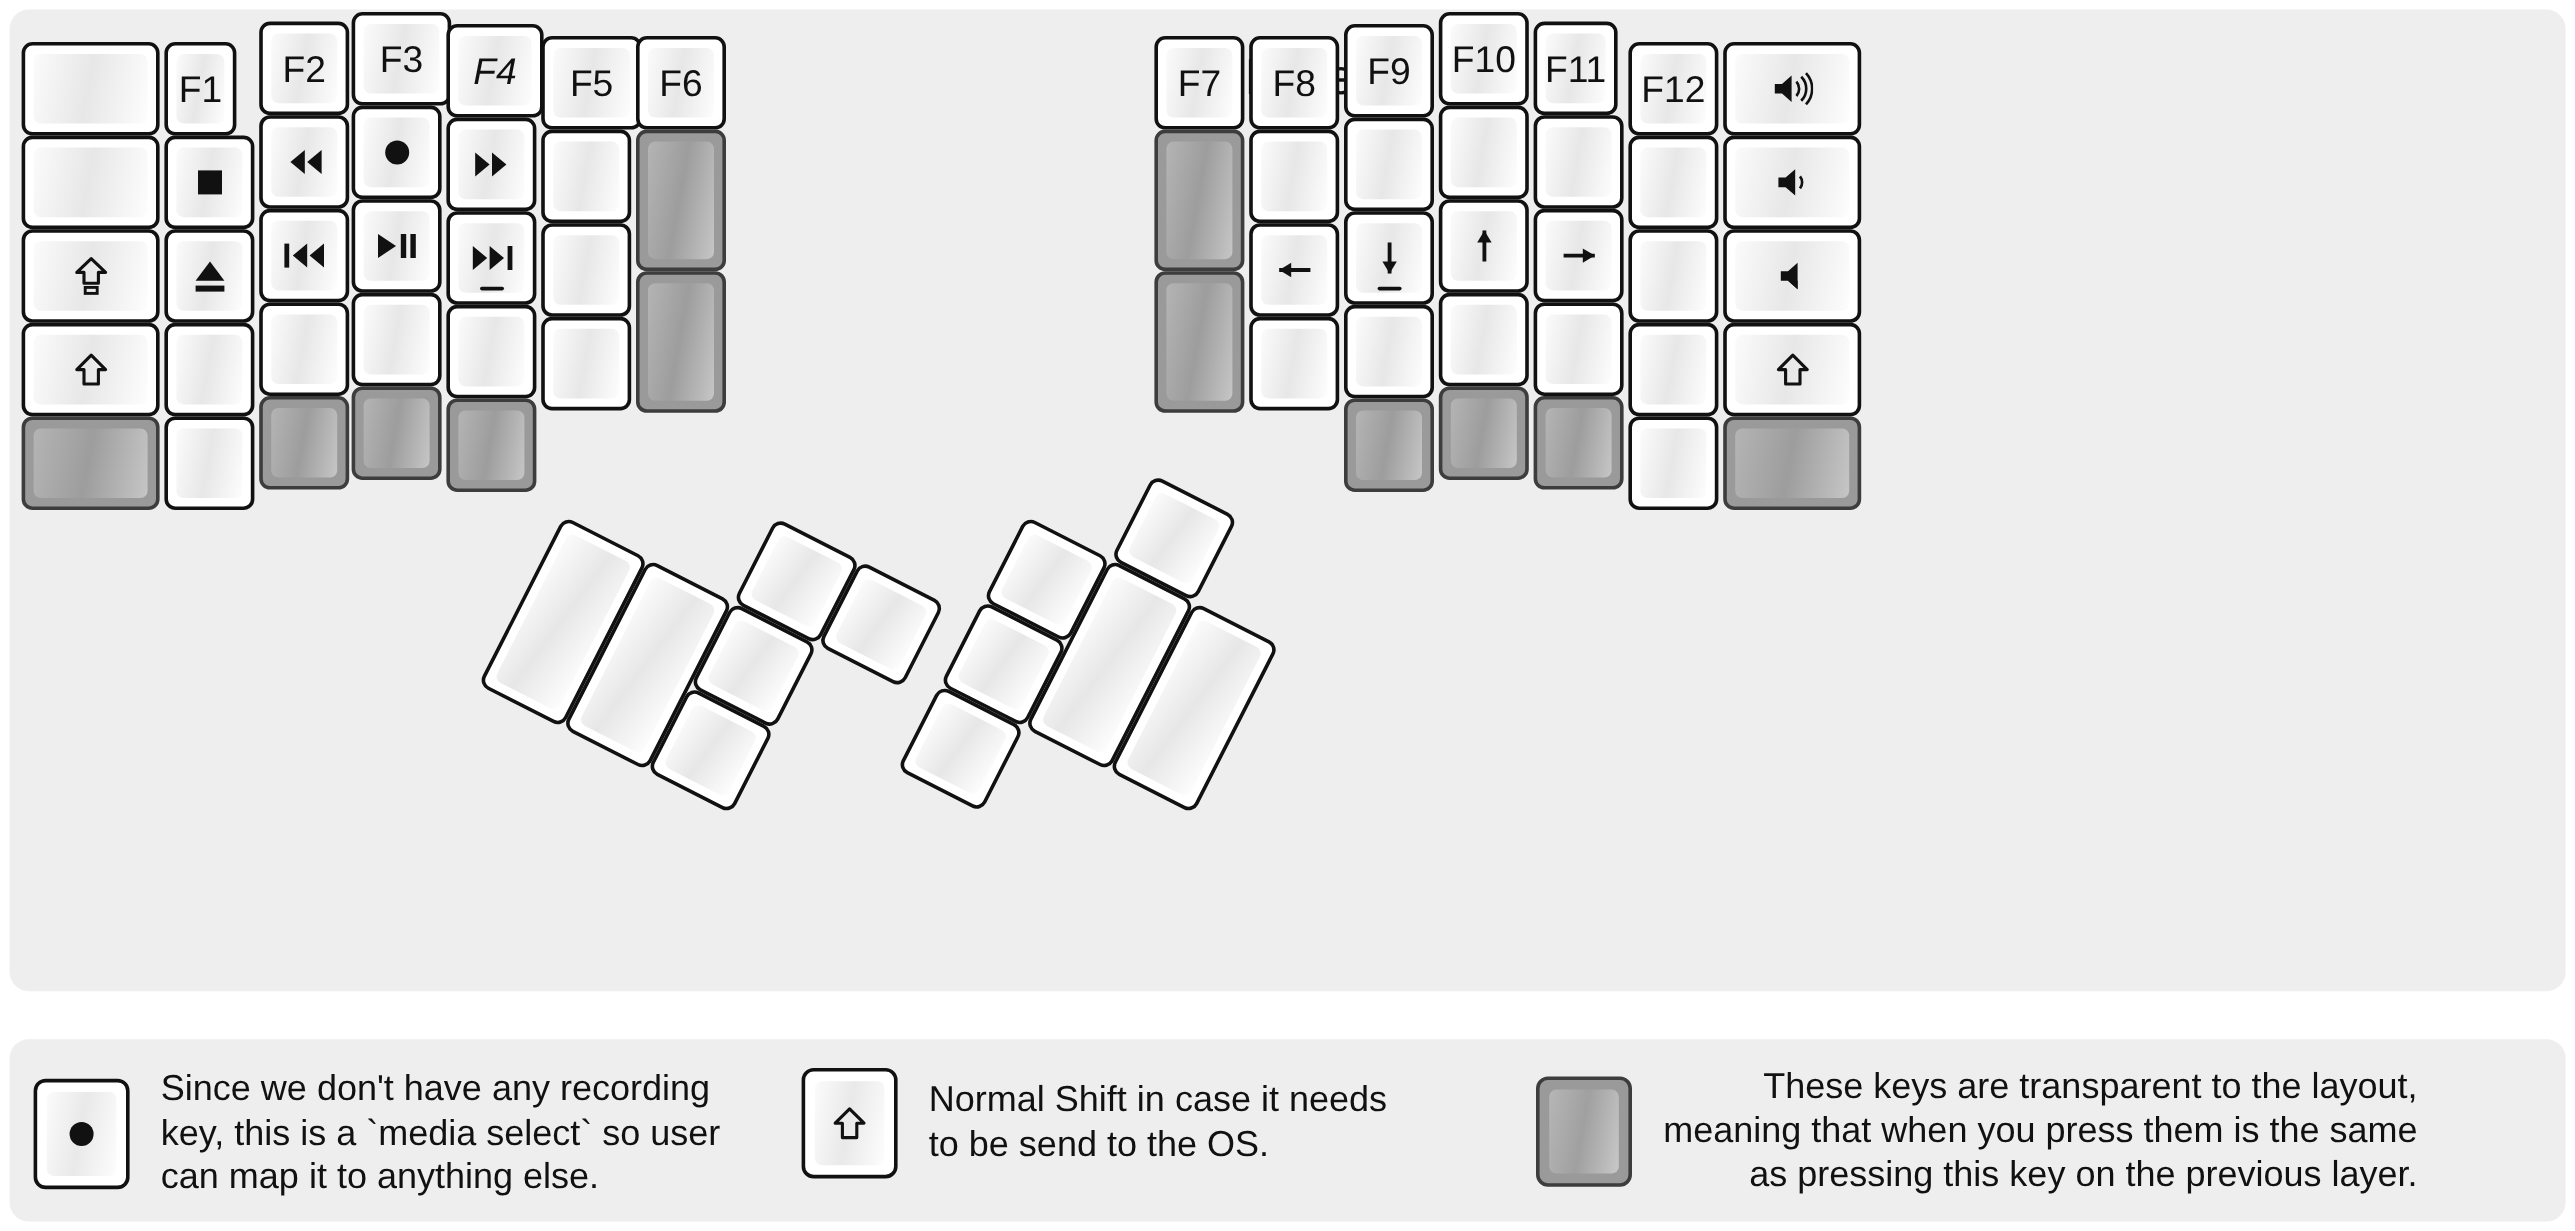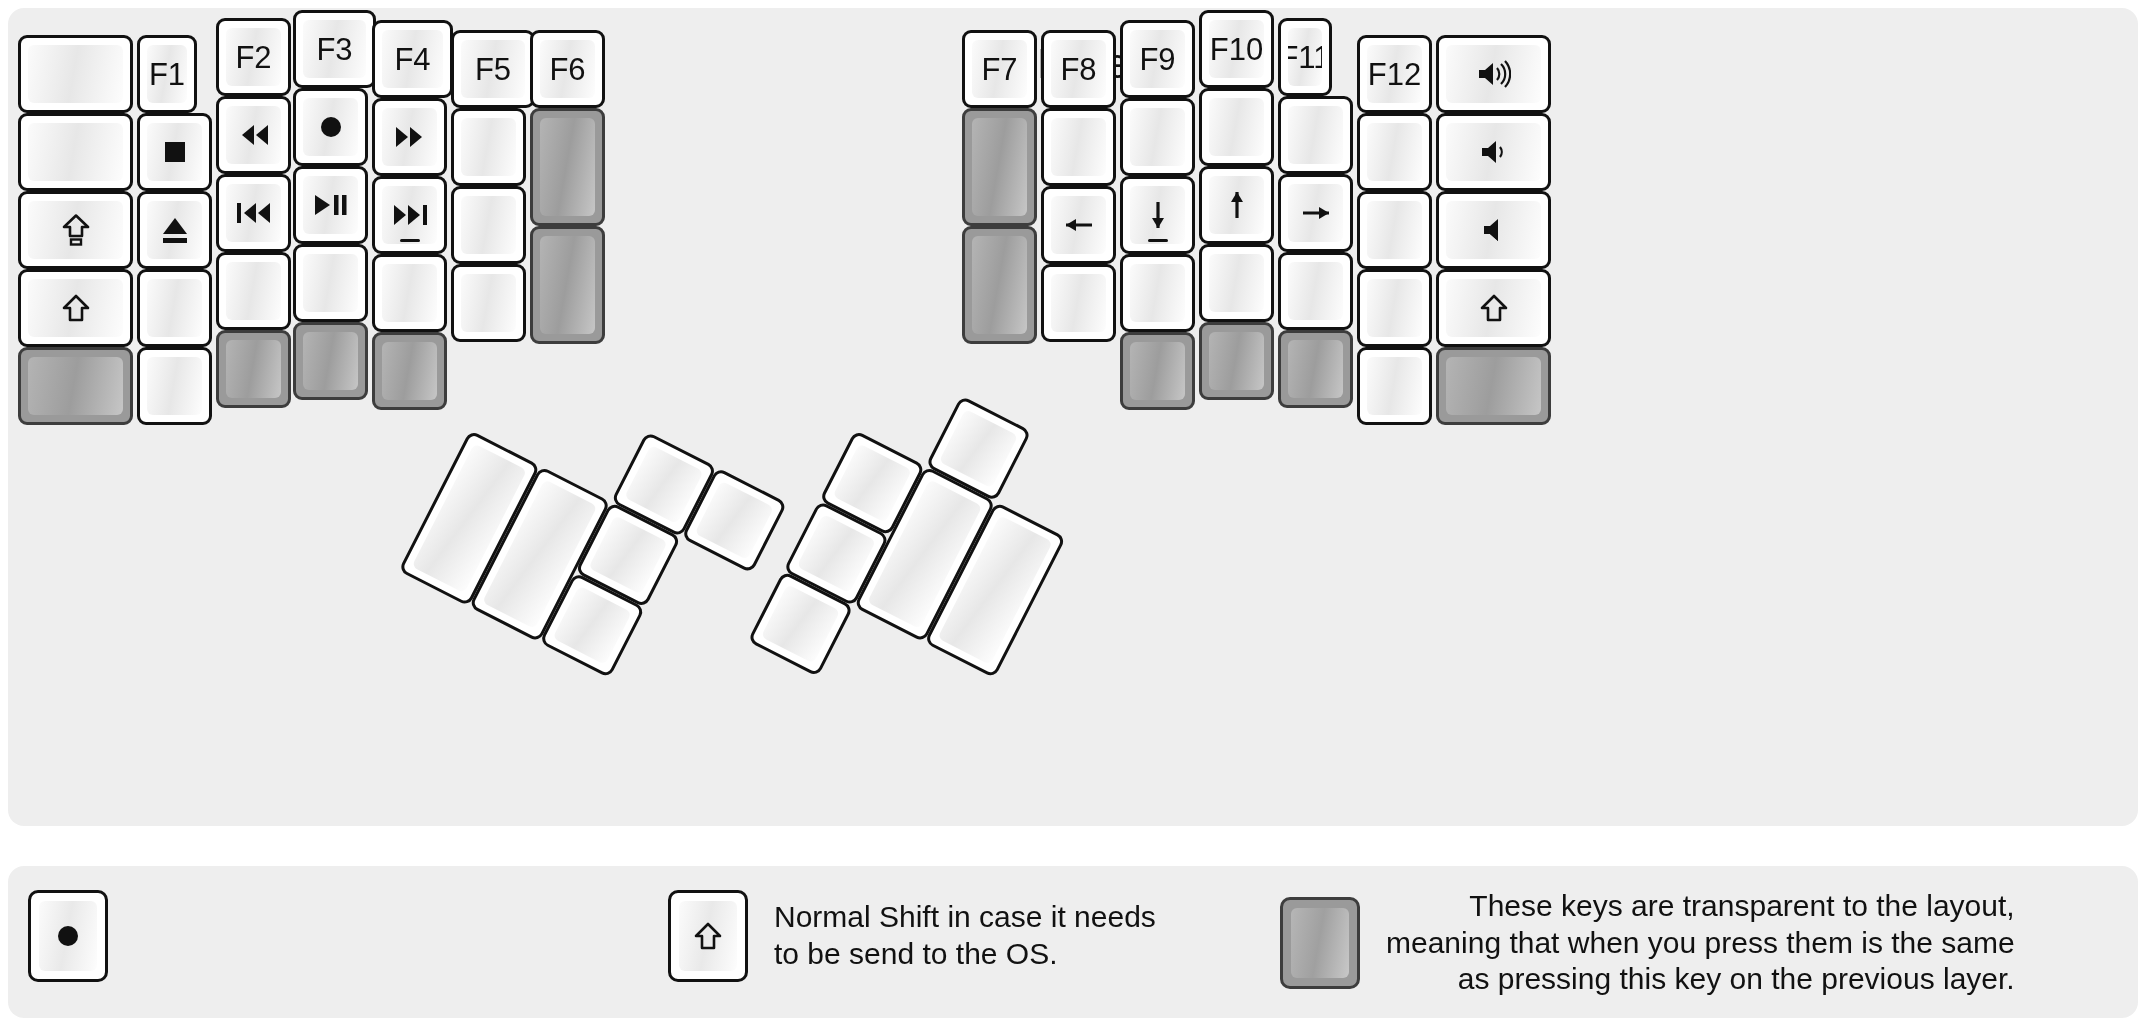--- a/index.html
+++ b/index.html
@@ -237,21 +237,21 @@
             </svg>
           </span>
         </div>
       </div>
       <div class="key" style="left: 293px; top: 244px; width: 75px; height: 78px;">
         <div class="cap"></div>
       </div>
       <div class="key trans" style="left: 293px; top: 322px; width: 75px; height: 78px;">
         <div class="cap"></div>
       </div>
-      <div class="key" style="left: 372px; top: 20px; width: 81px; height: 78px;">
+      <div class="key" style="left: 372px; top: 20px; width: 81px; height: 78px; font-style: italic;">
         <div class="cap">
           <span class="legend fk">F4</span>
         </div>
       </div>
       <div class="key" style="left: 372px; top: 98px; width: 75px; height: 78px;">
         <div class="cap">
           <span>
             <svg class="ico" width="32" height="24" viewBox="0 0 32 24" fill="#111111">
               <path d="M2 2 L2 22 L14 12 Z"></path>
               <path d="M16 2 L16 22 L28 12 Z"></path>
@@ -376,21 +376,21 @@
             </svg>
           </span>
         </div>
       </div>
       <div class="key" style="left: 1199px; top: 244px; width: 75px; height: 78px;">
         <div class="cap"></div>
       </div>
       <div class="key trans" style="left: 1199px; top: 322px; width: 75px; height: 78px;">
         <div class="cap"></div>
       </div>
-      <div class="key" style="left: 1278px; top: 18px; width: 54px; height: 78px;">
+      <div class="key" style="left: 1278px; top: 18px; width: 70px; height: 78px;">
         <div class="cap">
           <span class="legend fk">F11</span>
         </div>
       </div>
       <div class="key" style="left: 1278px; top: 96px; width: 75px; height: 78px;">
         <div class="cap"></div>
       </div>
       <div class="key" style="left: 1278px; top: 174px; width: 75px; height: 78px;">
         <div class="cap">
           <span>
@@ -514,20 +514,23 @@
   <div class="legend-item" id="note0" style="left:28px;top:890px;">
     <div class="legend-key">
       <div class="cap">
         <span class="ico-slot">
             <svg class="ico" width="24" height="24" viewBox="0 0 24 24" fill="#111111">
               <circle cx="12" cy="12" r="10"></circle>
             </svg>
           </span>
       </div>
     </div>
+    <div class="legend-text">Since we don't have any recording
+key, this is a `media select` so user
+can map it to anything else.</div>
   </div>
 
   <div class="legend-item" id="note1" style="left:668px;top:890px;">
     <div class="legend-key">
       <div class="cap">
         <span class="ico-slot">
             <svg class="ico" width="28" height="28" viewBox="0 0 28 28" fill="#111111">
               <path d="M14 2 L26 14 L20 14 L20 26 L8 26 L8 14 L2 14 Z" fill="none" stroke="#111111" stroke-width="2.6" stroke-linejoin="round"></path>
             </svg>
           </span>

